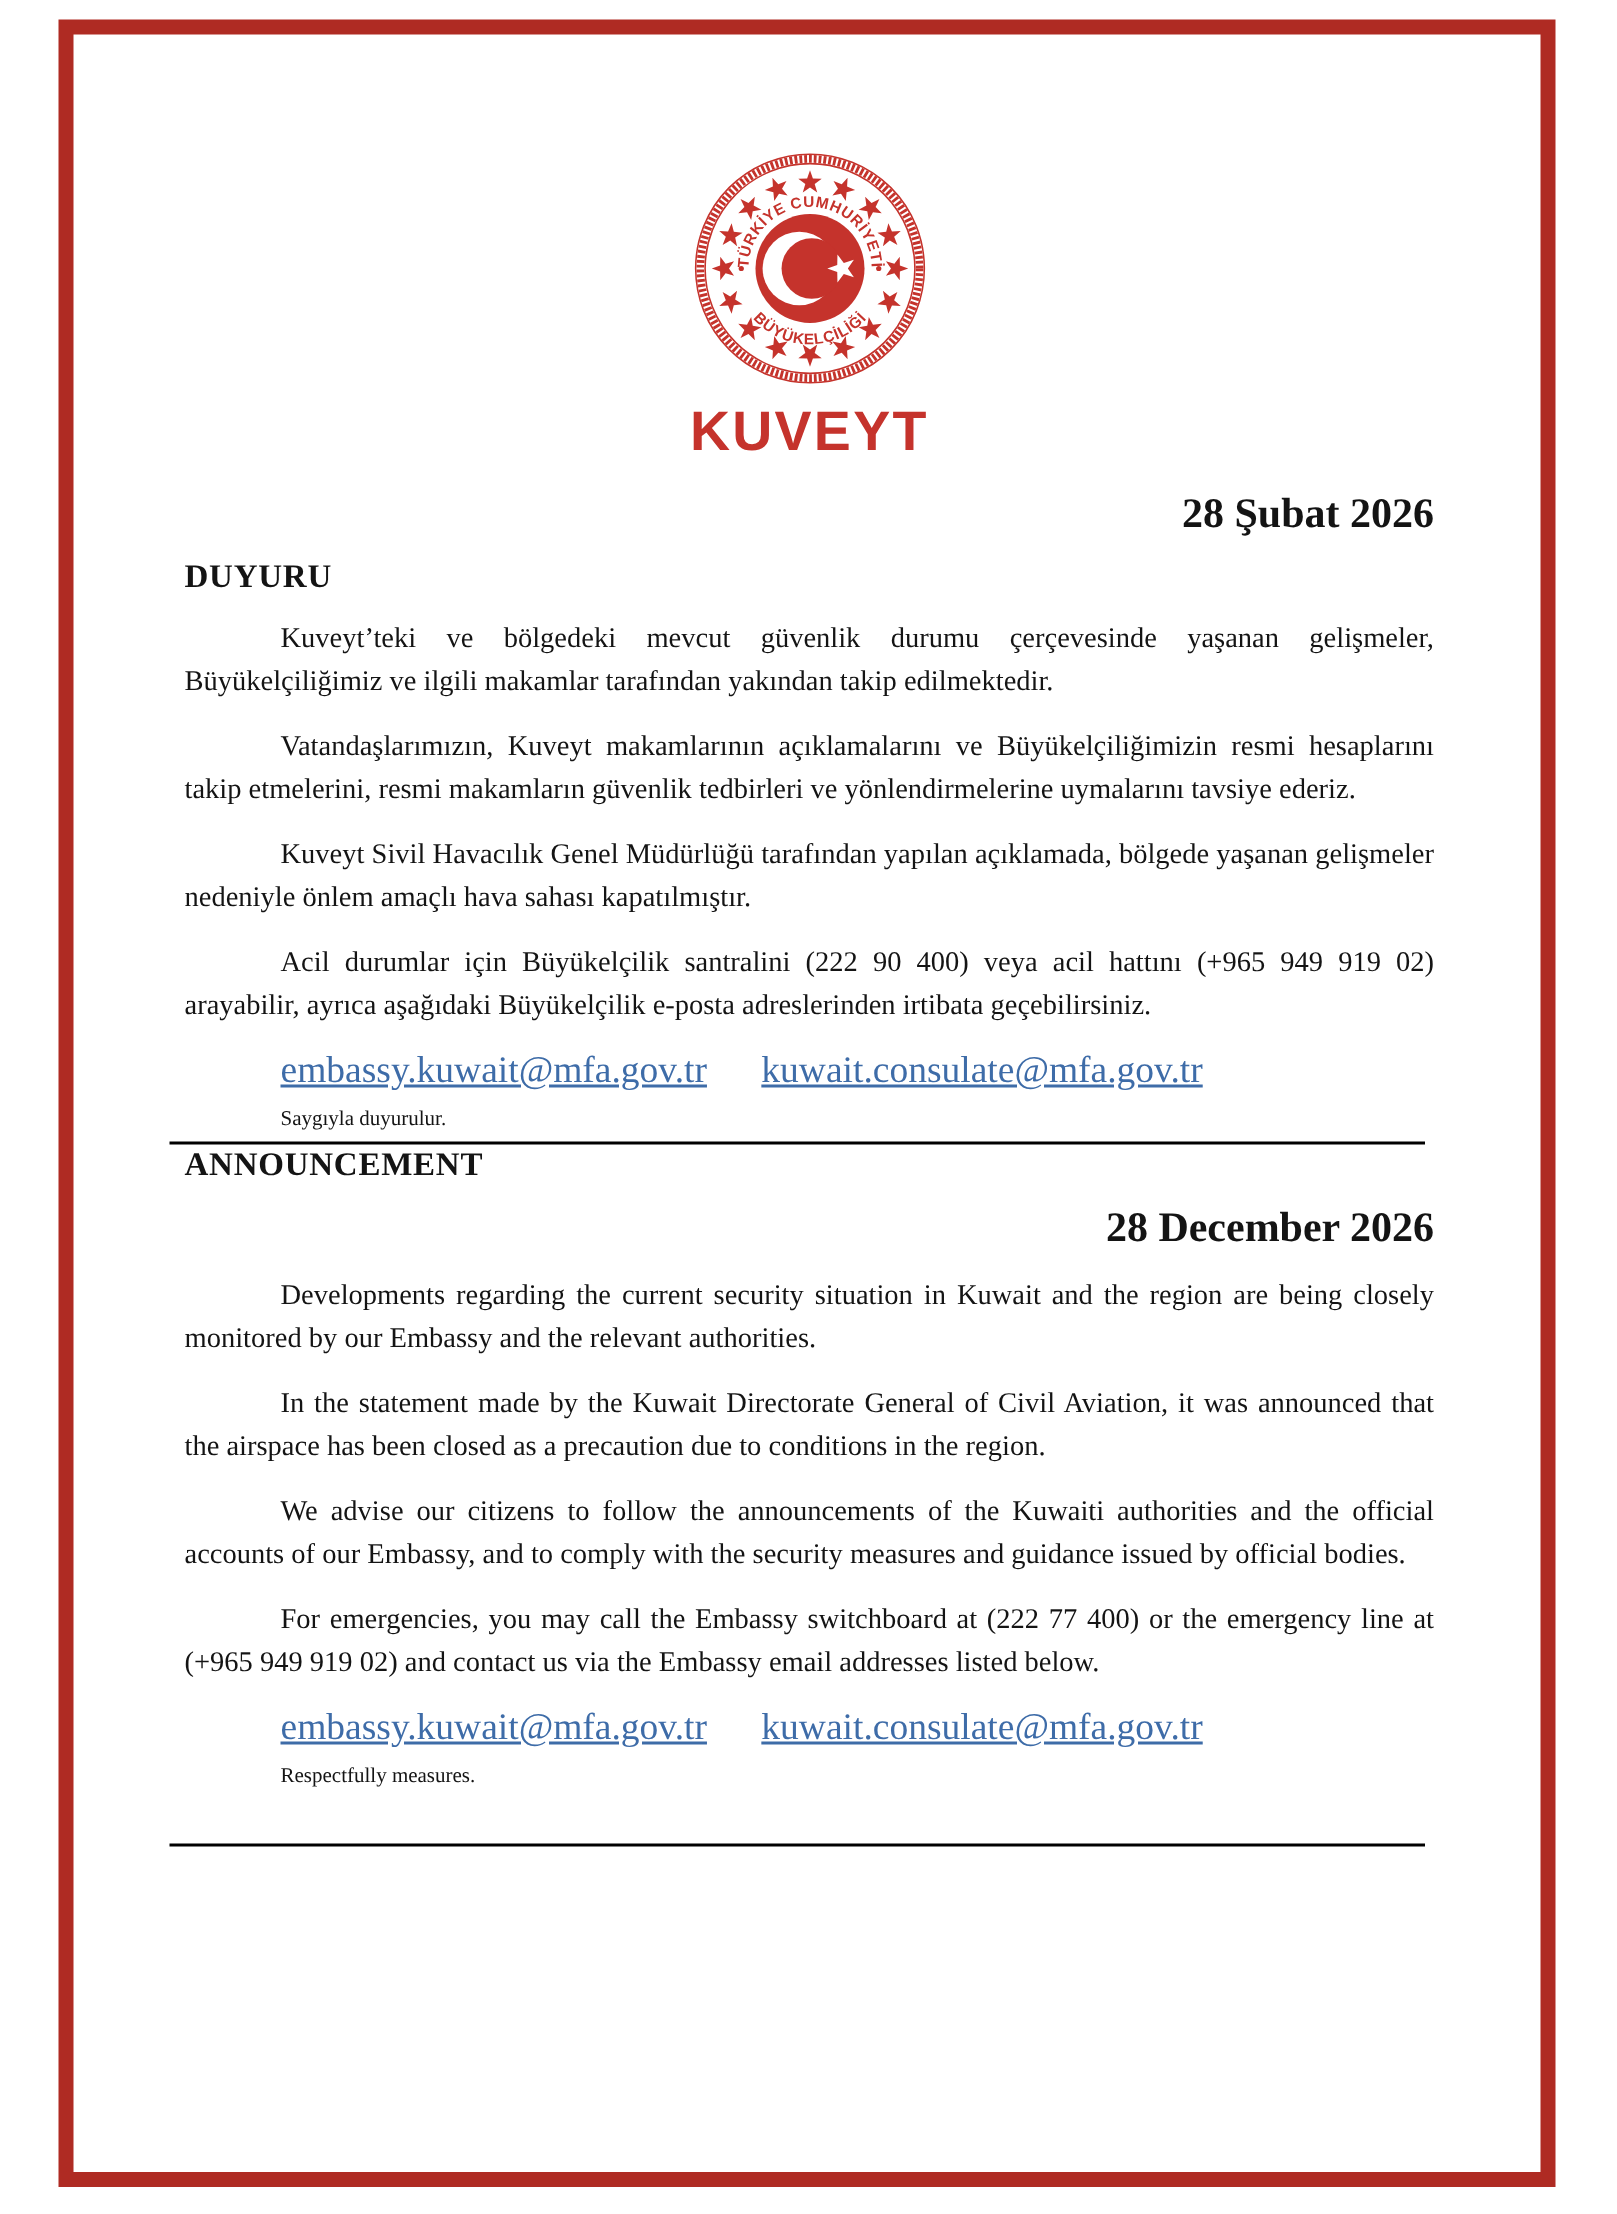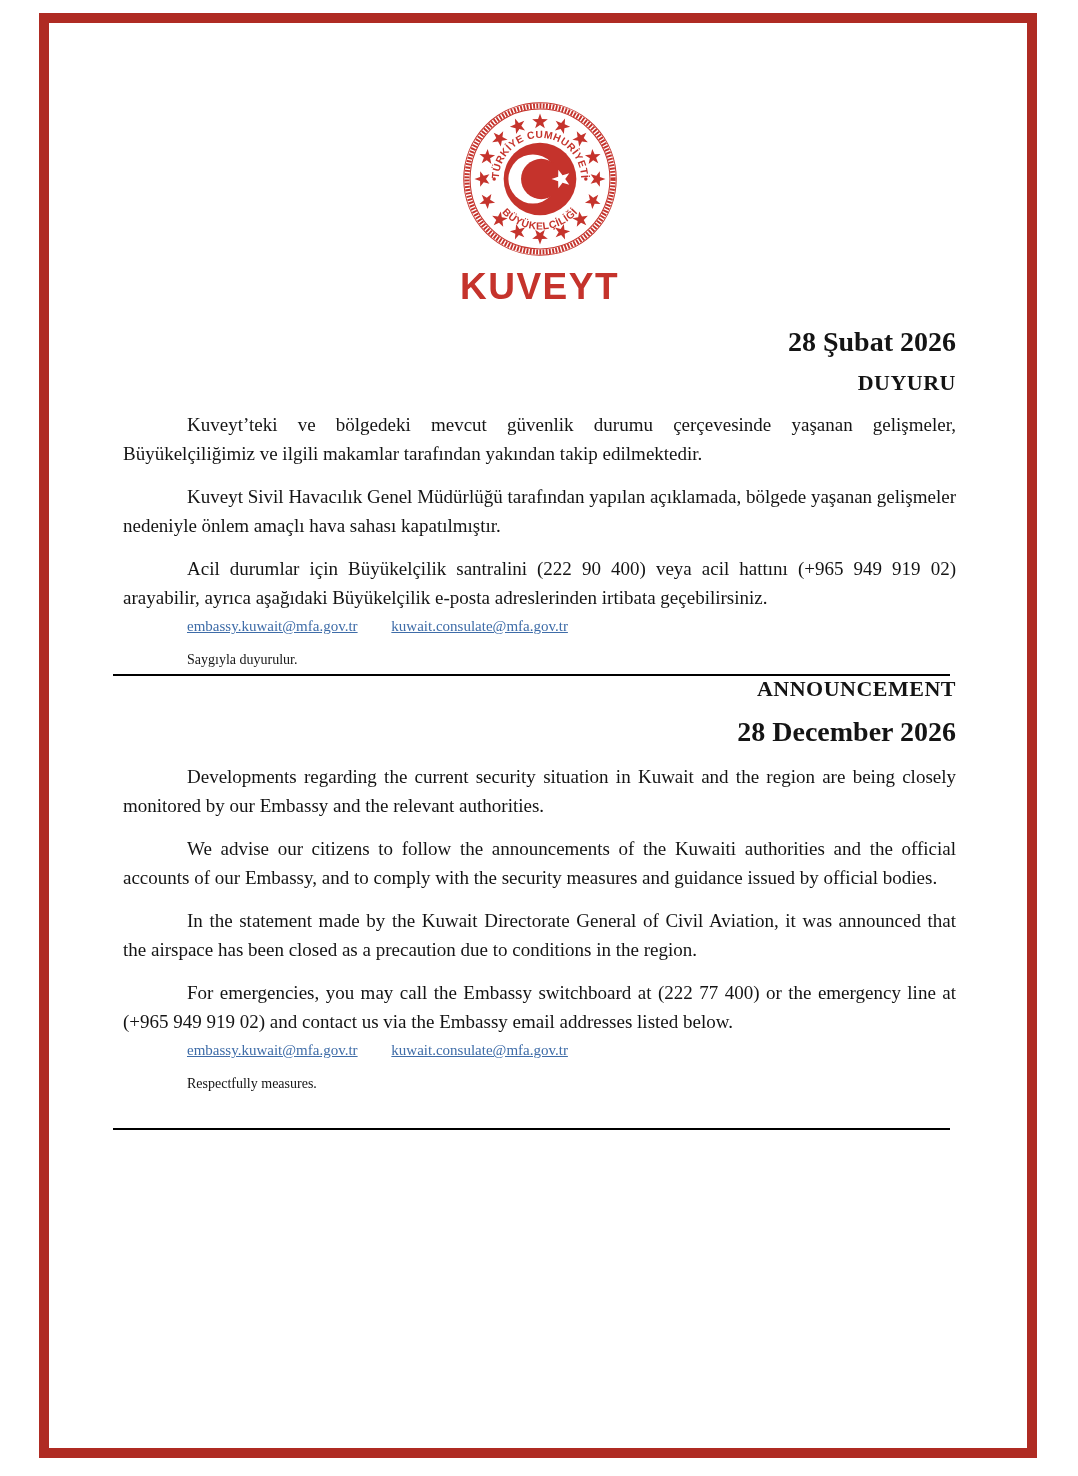--- a/index.html
+++ b/index.html
@@ -34,29 +34,29 @@
 
   .post-name{
     margin-top:4px;text-align:center;
     font-family:"Liberation Sans",sans-serif;
     font-weight:bold;font-size:37px;letter-spacing:1.5px;
     color:var(--accent-red);
   }
 
   .date-line{margin-top:18px;text-align:right;font-weight:bold;font-size:28px;}
   .date-line.en{margin-top:14px;}
-  .section-title{text-align:right;font-weight:bold;font-size:22px;letter-spacing:.5px;}
+  .section-title{text-align:left;font-weight:bold;font-size:22px;letter-spacing:.5px;}
   .section-title.tr{margin-top:12px;}
 
   .para{
     margin-top:14px;font-size:19px;line-height:29px;
     text-align:justify;text-indent:64px;
   }
 
-  .email-row{margin-left:64px;font-size:15px;line-height:29px;}
+  .email-row{margin-top:14px;margin-left:64px;font-size:25px;line-height:29px;}
   .email-row a{color:var(--link-blue);text-decoration:underline;}
   .email-row a + a{margin-left:30px;}
 
   .closing{margin-top:4px;font-size:14px;line-height:29px;text-indent:64px;}
 
   .divider{
     margin-left:-10px;width:calc(100% + 4px);
     border-top:2px solid #000;height:0;
   }
   .bottom-rule{margin-top:30px;}
@@ -114,38 +114,39 @@
       <use href="#star5" fill="#ffffff" transform="translate(127 100) rotate(-18) scale(1.55)"></use>
     </svg>
   </div>
 
   <div class="post-name">KUVEYT</div>
 
   <div class="date-line">28 Şubat 2026</div>
   <div class="section-title tr">DUYURU</div>
 
   <p class="para">Kuveyt’teki ve bölgedeki mevcut güvenlik durumu çerçevesinde yaşanan gelişmeler, Büyükelçiliğimiz ve ilgili makamlar tarafından yakından takip edilmektedir.</p>
+  <p class="para">Vatandaşlarımızın, Kuveyt makamlarının açıklamalarını ve Büyükelçiliğimizin resmi hesaplarını takip etmelerini, resmi makamların güvenlik tedbirleri ve yönlendirmelerine uymalarını tavsiye ederiz.</p>
   <p class="para">Kuveyt Sivil Havacılık Genel Müdürlüğü tarafından yapılan açıklamada, bölgede yaşanan gelişmeler nedeniyle önlem amaçlı hava sahası kapatılmıştır.</p>
   <p class="para">Acil durumlar için Büyükelçilik santralini (222 90 400) veya acil hattını (+965 949 919 02) arayabilir, ayrıca aşağıdaki Büyükelçilik e-posta adreslerinden irtibata geçebilirsiniz.</p>
 
   <div class="email-row">
     <a href="#">embassy.kuwait@mfa.gov.tr</a>
     <a href="#">kuwait.consulate@mfa.gov.tr</a>
   </div>
 
   <div class="closing">Saygıyla duyurulur.</div>
 
   <div class="divider"></div>
 
   <div class="section-title">ANNOUNCEMENT</div>
   <div class="date-line en">28 December 2026</div>
 
   <p class="para">Developments regarding the current security situation in Kuwait and the region are being closely monitored by our Embassy and the relevant authorities.</p>
+  <p class="para">In the statement made by the Kuwait Directorate General of Civil Aviation, it was announced that the airspace has been closed as a precaution due to conditions in the region.</p>
   <p class="para">We advise our citizens to follow the announcements of the Kuwaiti authorities and the official accounts of our Embassy, and to comply with the security measures and guidance issued by official bodies.</p>
-  <p class="para">In the statement made by the Kuwait Directorate General of Civil Aviation, it was announced that the airspace has been closed as a precaution due to conditions in the region.</p>
   <p class="para">For emergencies, you may call the Embassy switchboard at (222 77 400) or the emergency line at (+965 949 919 02) and contact us via the Embassy email addresses listed below.</p>
 
   <div class="email-row">
     <a href="#">embassy.kuwait@mfa.gov.tr</a>
     <a href="#">kuwait.consulate@mfa.gov.tr</a>
   </div>
 
   <div class="closing">Respectfully measures.</div>
 
   <div class="divider bottom-rule"></div>

